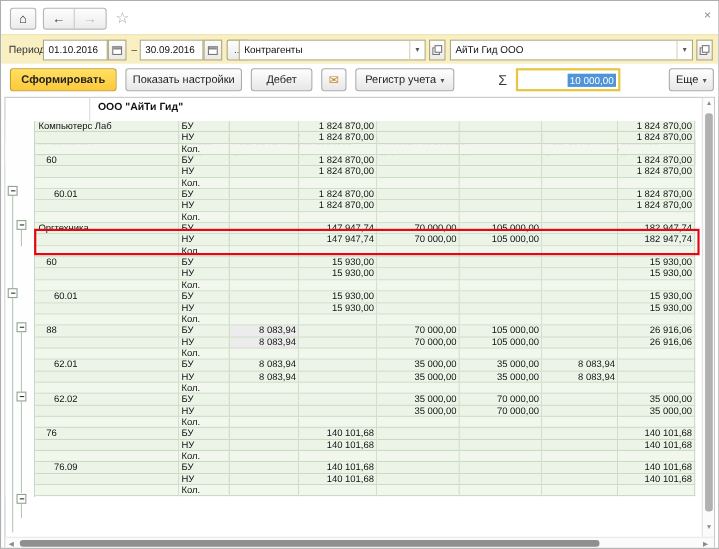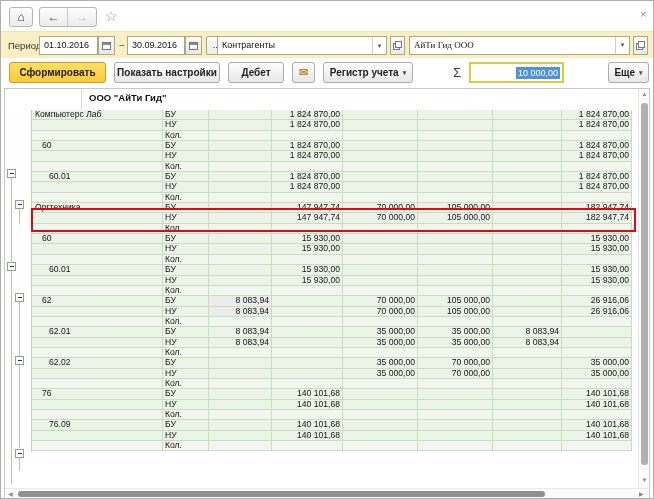--- a/index.html
+++ b/index.html
@@ -30,34 +30,34 @@
   #date-from { left:38px; width:59px; }
   #date-to   { left:126px; width:58px; }
   .calbtn { border:1px solid #afa87d; background:linear-gradient(#fcfcfc,#e9e9e9); display:flex; align-items:center; justify-content:center; }
   #cal1 { left:97px; width:17px; } #cal2 { left:184px; width:17px; }
   .calicon { position:relative; width:9px; height:8px; border:1px solid #777; background:#fff; }
   .calicon::before { content:""; position:absolute; left:0; top:0; width:7px; height:2px; background:#8a8a8a; }
   #range-dash { left:117px; width:8px; text-align:center; line-height:19px; font-size:9px; color:#333; }
   #dots-btn { left:205px; width:21px; border:1px solid #afa87d; border-radius:2px; background:linear-gradient(#fdfdfd,#ebebeb);
               text-align:center; line-height:16px; font-size:9px; color:#333; }
   .combo { border:1px solid #afa87d; background:#fff; font-size:9px; line-height:17px; padding-left:4px; color:#111; }
-  #subconto-combo { left:216px; width:170px; } #org-combo { left:408px; width:221px;font-family:Liberation Serif, serif; }
+  #subconto-combo { left:216px; width:170px; } #org-combo { left:408px; width:221px; }
   .combo .arr { position:absolute; right:0; top:0; width:14px; height:17px; border-left:1px solid #d7d2b4;
                 display:flex; align-items:center; justify-content:center; font-size:7px; color:#555; }
   .openbtn { border:1px solid #afa87d; background:linear-gradient(#fdfdfd,#ebebeb); display:flex; align-items:center; justify-content:center; }
   #open1 { left:389px; width:15px; } #open2 { left:632px; width:15px; }
   .lnkicon { position:relative; width:9px; height:9px; }
   .lnkicon::before { content:""; position:absolute; left:0; bottom:0; width:5px; height:5px; border:1px solid #777; background:#fff; }
   .lnkicon::after  { content:""; position:absolute; right:0; top:0;  width:5px; height:5px; border:1px solid #777; background:#fff; }
 
   
   #toolbar { position:absolute; left:0; top:57px; width:652px; height:30px; background:#fff; }
   .btn { position:absolute; top:4px; height:21px; border:1px solid #ababab; border-radius:3px;
          background:linear-gradient(#fefefe,#e7e7e7); font-size:10px; color:#222;
-         display:flex; align-items:center; justify-content:center; white-space:nowrap;font-weight:bold; }
+         display:flex; align-items:center; justify-content:center; white-space:nowrap; }
   #btn-generate { left:8px; width:97px; font-weight:bold; border-color:#c99f2b; background:linear-gradient(#ffe062,#fdc93a); }
   #btn-settings { left:113px; width:106px; }
   #btn-print    { left:227px; width:56px; }
   #btn-mail     { left:291px; width:23px; font-size:11px; color:#c8862a; }
   #btn-register { left:322px; width:90px; }
   .darr { font-size:7px; color:#555; margin-left:4px; }
   #sigma { position:absolute; left:452px; top:7px; font-size:13px; color:#3a3a3a; }
   #sum-box { position:absolute; left:468px; top:4px; width:95px; height:21px; border:2px solid #e7c63e; background:#fff;
              display:flex; align-items:center; justify-content:flex-end; padding-right:2px; }
   #sum-val { font-size:9px; background:#4f94d8; color:#fff; padding:1px 2px; }
@@ -383,21 +383,21 @@
           <div class="c acc" style="padding-left: 17px;"></div>
           <div class="c met">Кол.</div>
           <div class="c num w0"></div>
           <div class="c num w1"></div>
           <div class="c num w2"></div>
           <div class="c num w3"></div>
           <div class="c num w4"></div>
           <div class="c num w5"></div>
         </div>
         <div class="trow">
-          <div class="c acc" style="padding-left: 10px;">62</div>
+          <div class="c acc" style="padding-left: 10px;">88</div>
           <div class="c met">БУ</div>
           <div class="c num w0 sel">8 083,94</div>
           <div class="c num w1"></div>
           <div class="c num w2">70 000,00</div>
           <div class="c num w3">105 000,00</div>
           <div class="c num w4"></div>
           <div class="c num w5">26 916,06</div>
         </div>
         <div class="trow">
           <div class="c acc" style="padding-left: 10px;"></div>

